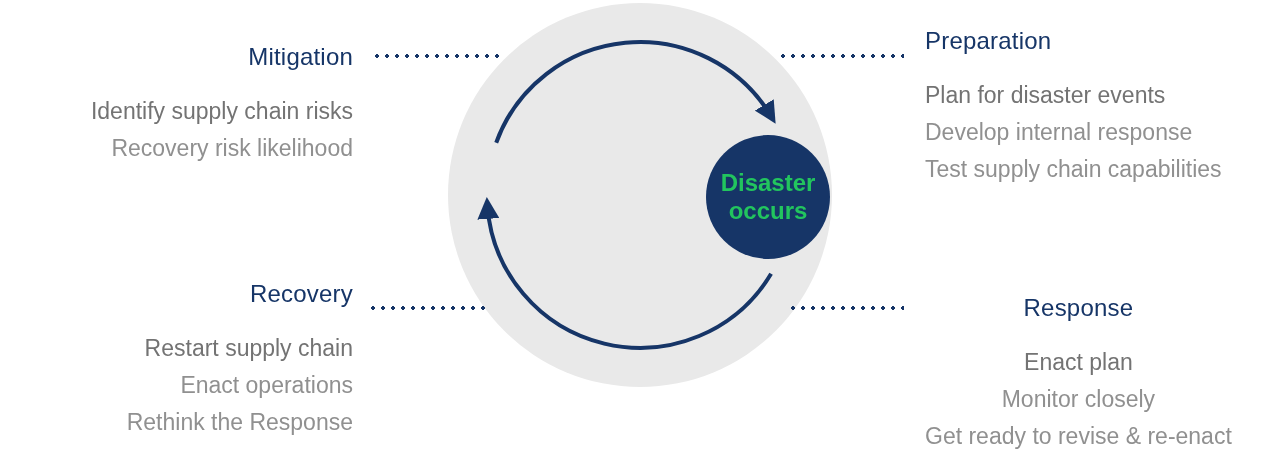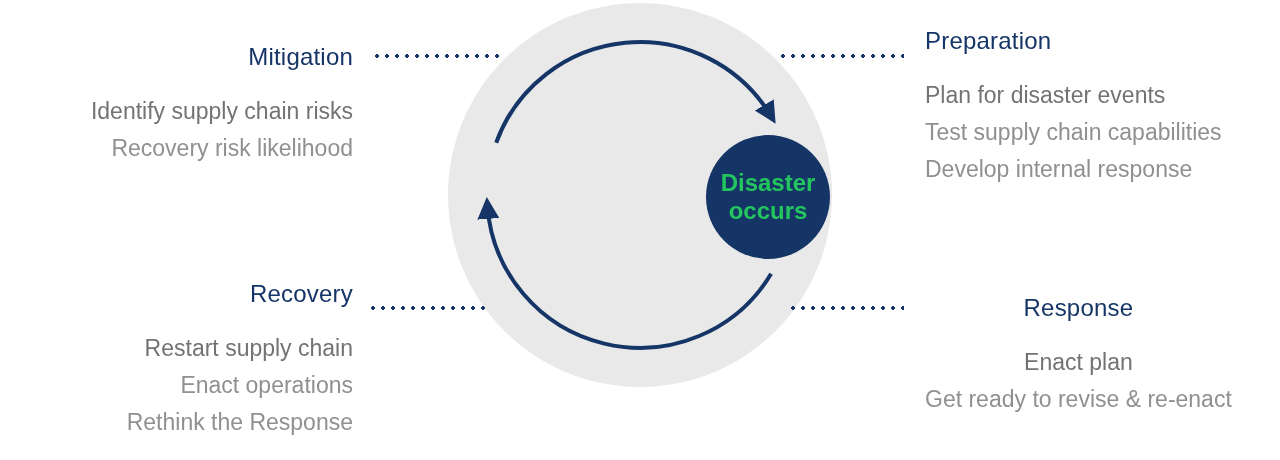--- a/index.html
+++ b/index.html
@@ -123,35 +123,36 @@
     <ul>
       <li class="lead">Identify supply chain risks</li>
       <li>Recovery risk likelihood</li>
     </ul>
   </section>
 
   <section class="quad q-preparation">
     <h2>Preparation</h2>
     <ul>
       <li class="lead">Plan for disaster events</li>
+      <li>Develop internal response</li>
       <li>Test supply chain capabilities</li>
-      <li>Develop internal response</li>
     </ul>
   </section>
 
   <section class="quad q-recovery">
     <h2>Recovery</h2>
     <ul>
       <li class="lead">Restart supply chain</li>
       <li>Enact operations</li>
       <li>Rethink the Response</li>
     </ul>
   </section>
 
   <section class="quad q-response">
     <h2>Response</h2>
     <ul>
       <li class="lead">Enact plan</li>
+      <li>Monitor closely</li>
       <li>Get ready to revise &amp; re-enact</li>
     </ul>
   </section>
 
 </div>
 
 </body></html>

